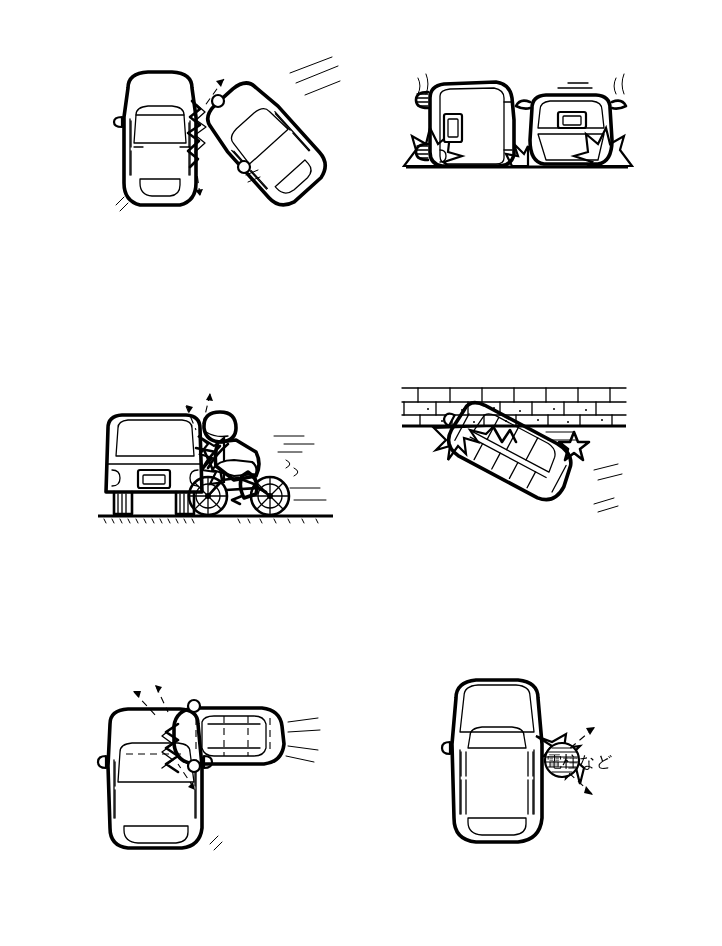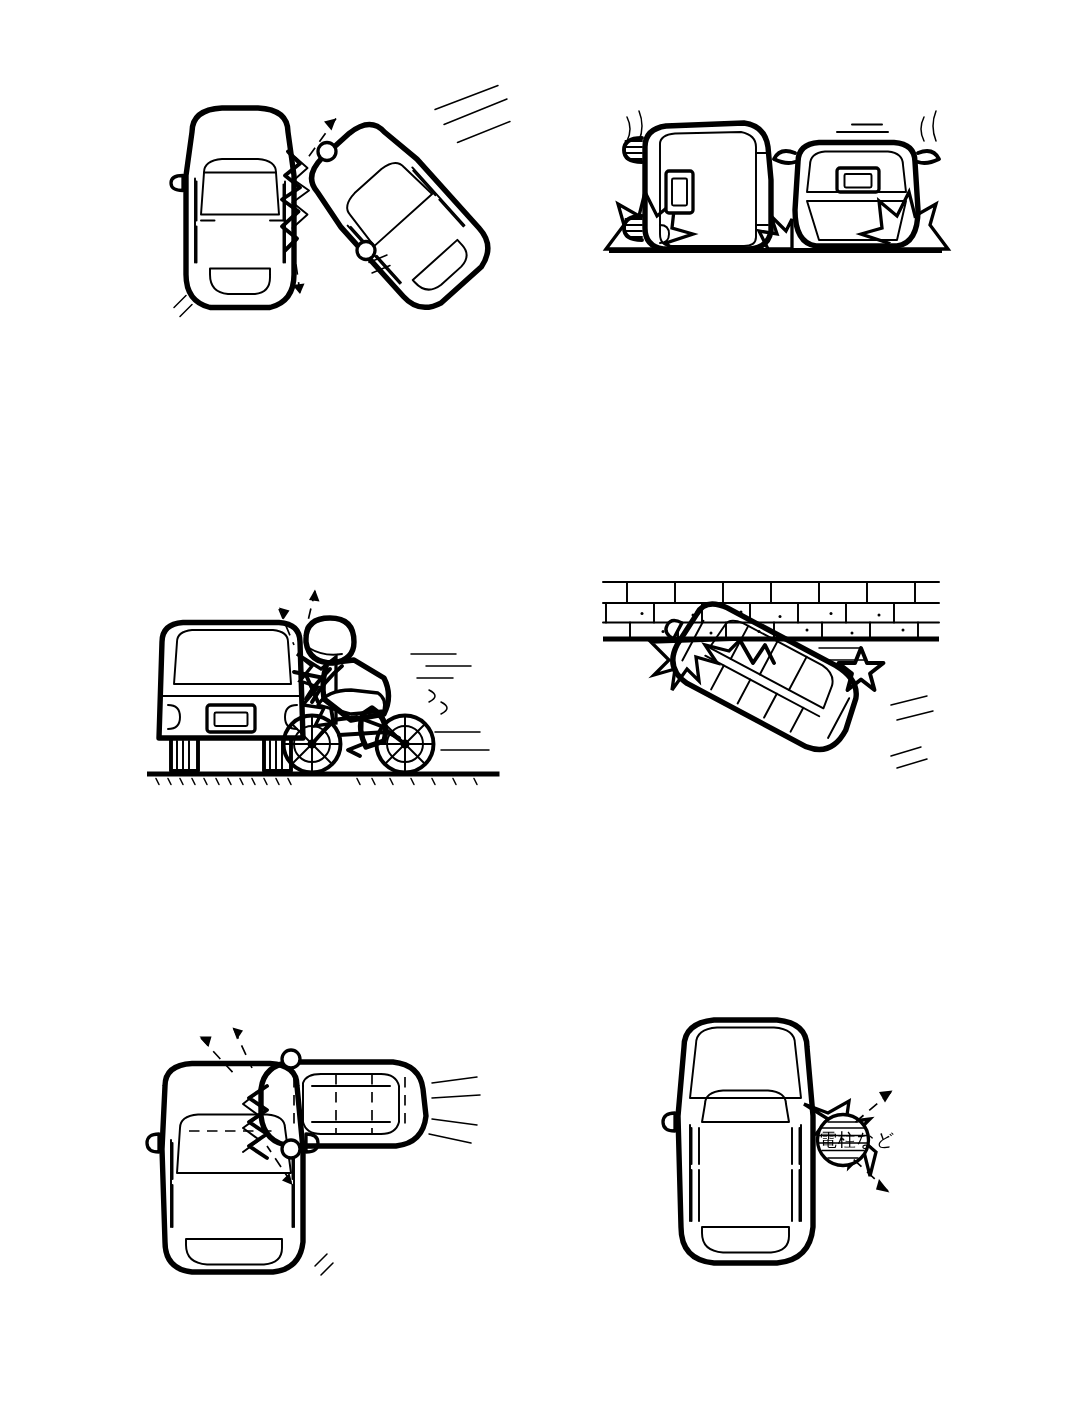--- a/index.html
+++ b/index.html
@@ -34,21 +34,21 @@
   svg .i  { fill: none; stroke: #000; stroke-width: 1.3; stroke-linejoin: round; stroke-linecap: round; }
   svg .t  { fill: none; stroke: #000; stroke-width: 1.0; stroke-linejoin: round; stroke-linecap: round; }
   svg .d  { fill: none; stroke: #000; stroke-width: 1.1; stroke-dasharray: 7 5; stroke-linecap: butt; }
   svg .fillk { fill: #000; stroke: none; }
   svg .fillw { fill: #fff; stroke: #000; stroke-width: 2.2; stroke-linejoin: round; }
   svg .burst { fill: #fff; stroke: #000; stroke-width: 2.2; stroke-linejoin: miter; }
   svg .ground { fill: none; stroke: #000; stroke-width: 3.2; stroke-linecap: butt; }
   .jp-label {
     position: absolute;
     font-family: Liberation Mono, monospace;
-    font-size: 12px;
+    font-size: 16px;
     color: #000;
     white-space: nowrap;
     letter-spacing: 0.5px;
   }
 </style>
 </head>
 <body>
 
 <div id="page">
 

